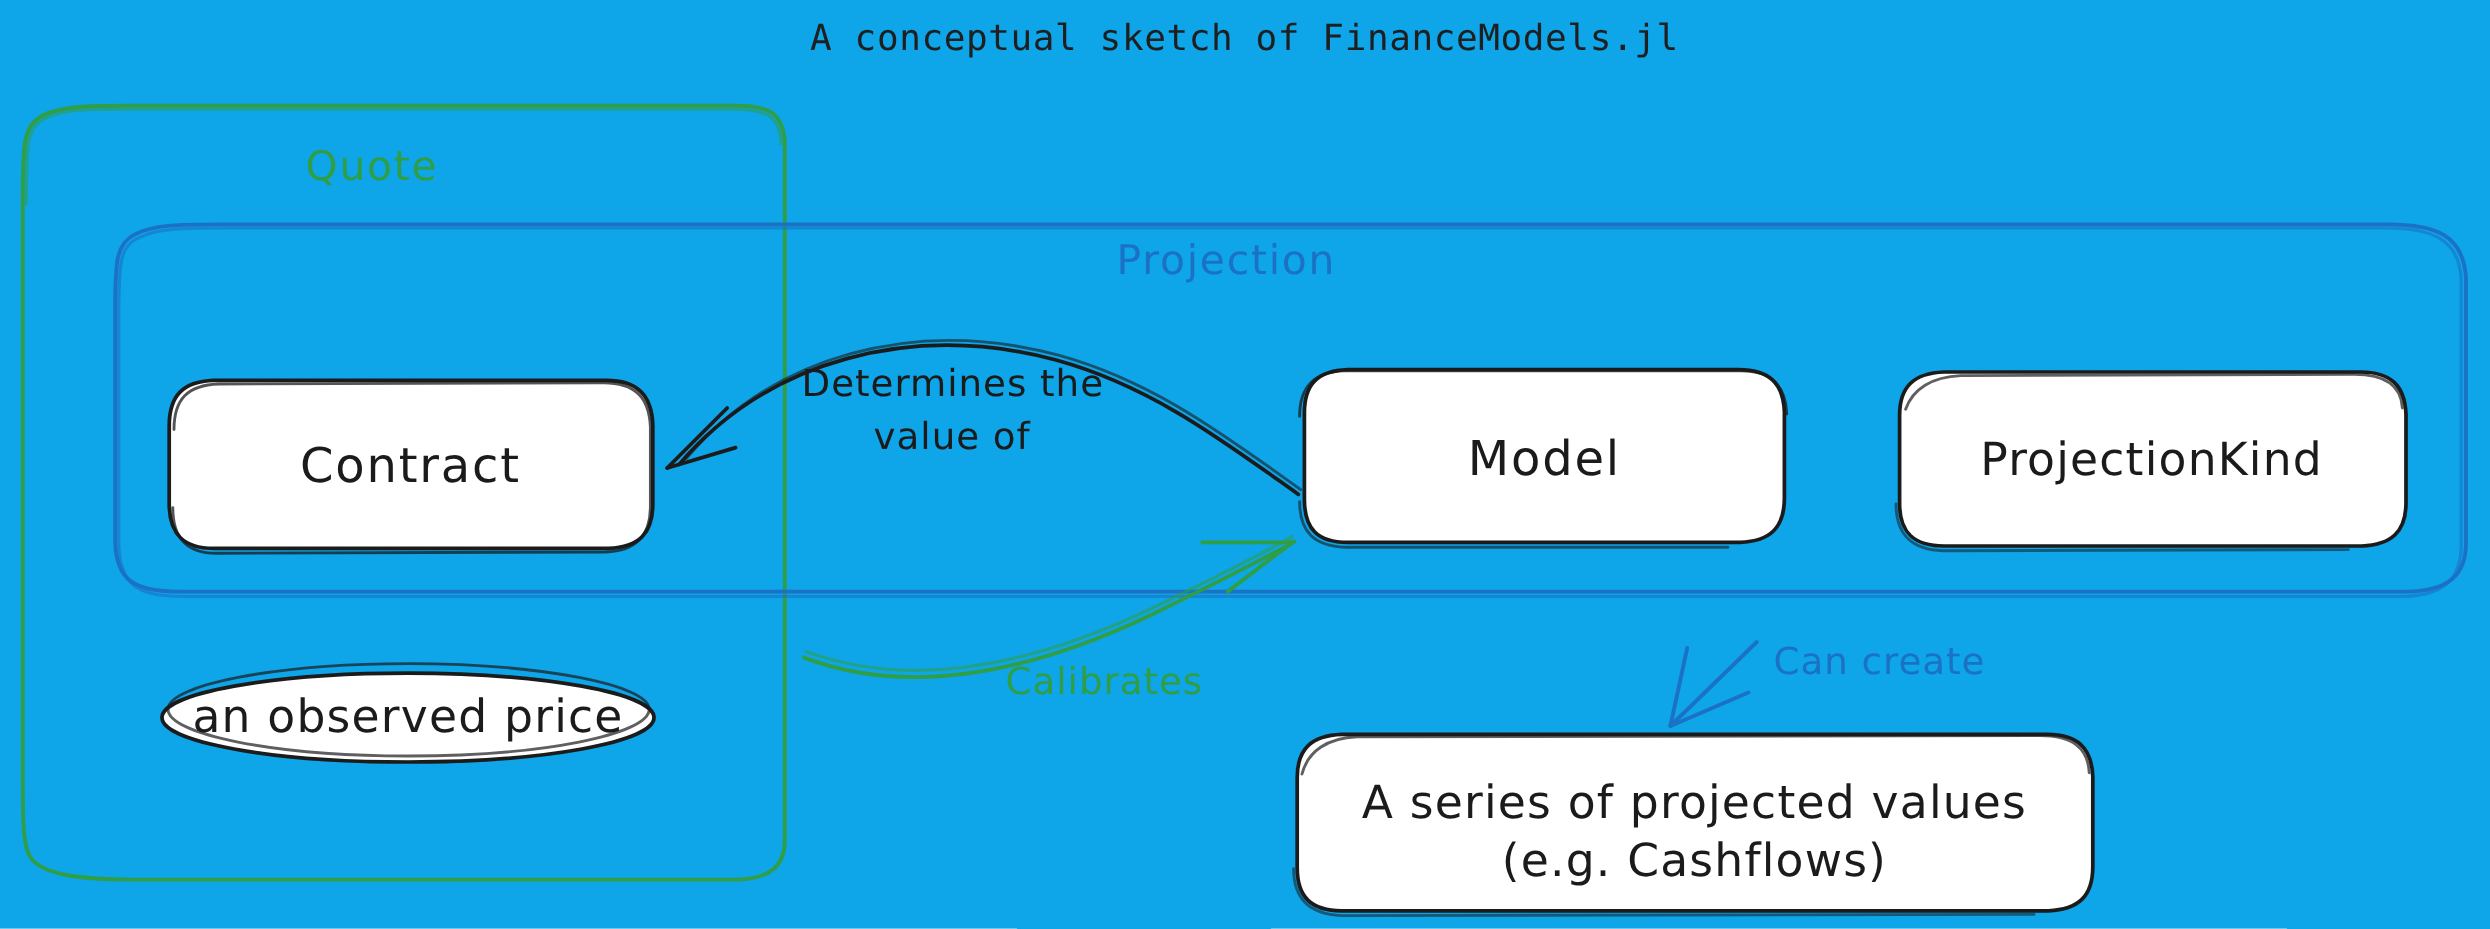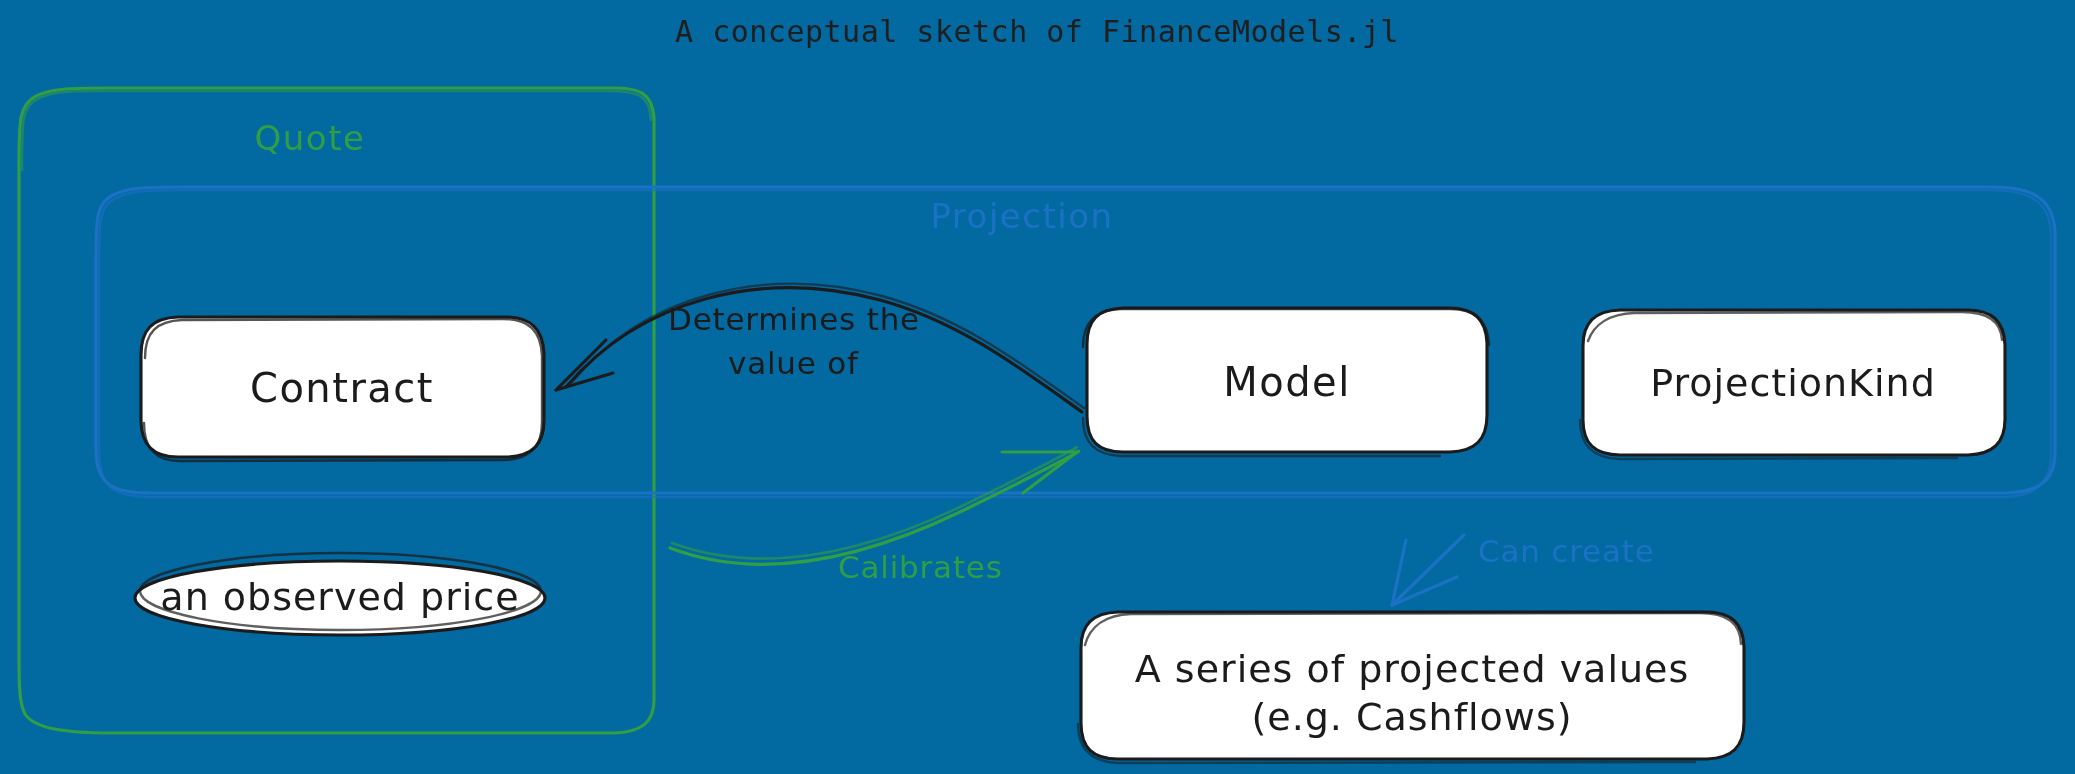--- a/index.html
+++ b/index.html
@@ -10,21 +10,21 @@
   body {
     width: 2075px;
     height: 774px;
     overflow: hidden;
     font-family: "DejaVu Sans", sans-serif;
   }
   #diagram-root {
     position: relative;
     width: 2075px;
     height: 774px;
-    background: #0369a1;
+    background: #0ea5e9;
   }
   svg.canvas {
     position: absolute;
     top: 0;
     left: 0;
     width: 2075px;
     height: 774px;
     display: block;
   }
   .title-text {

